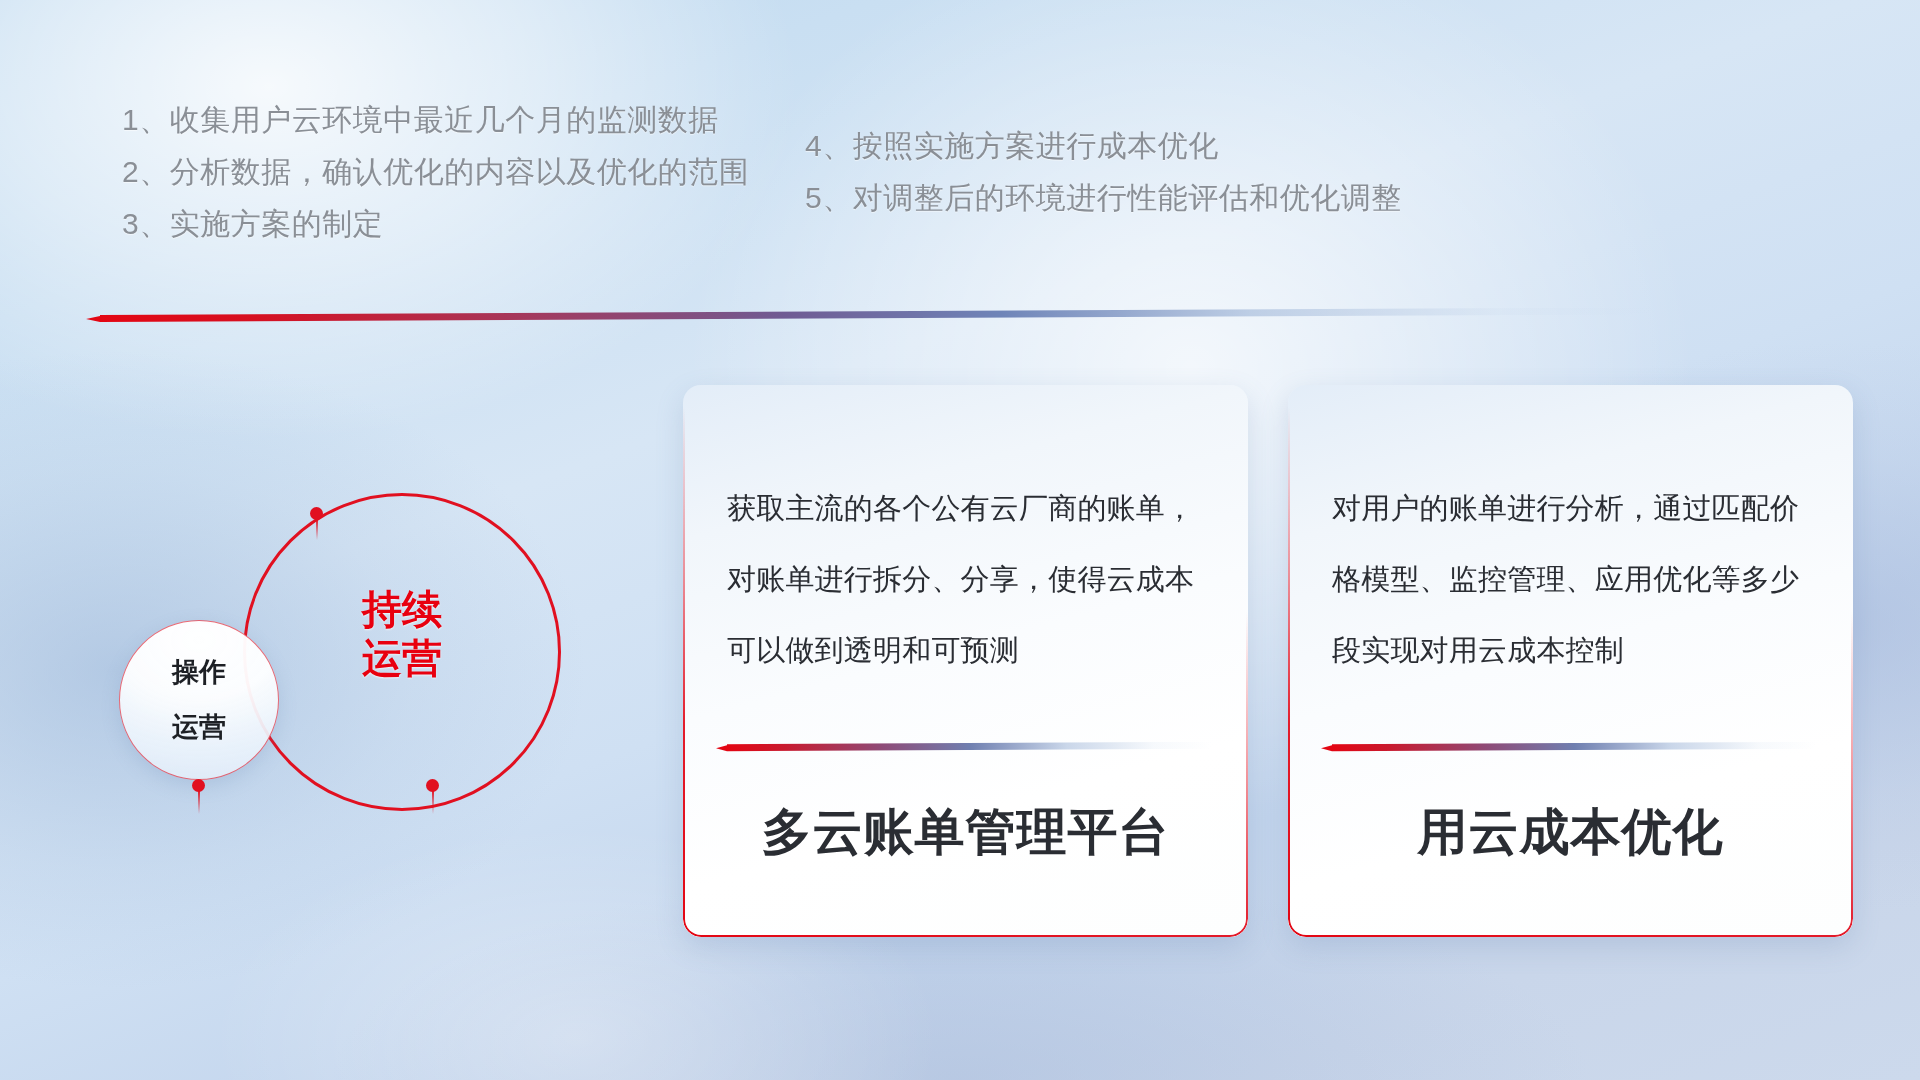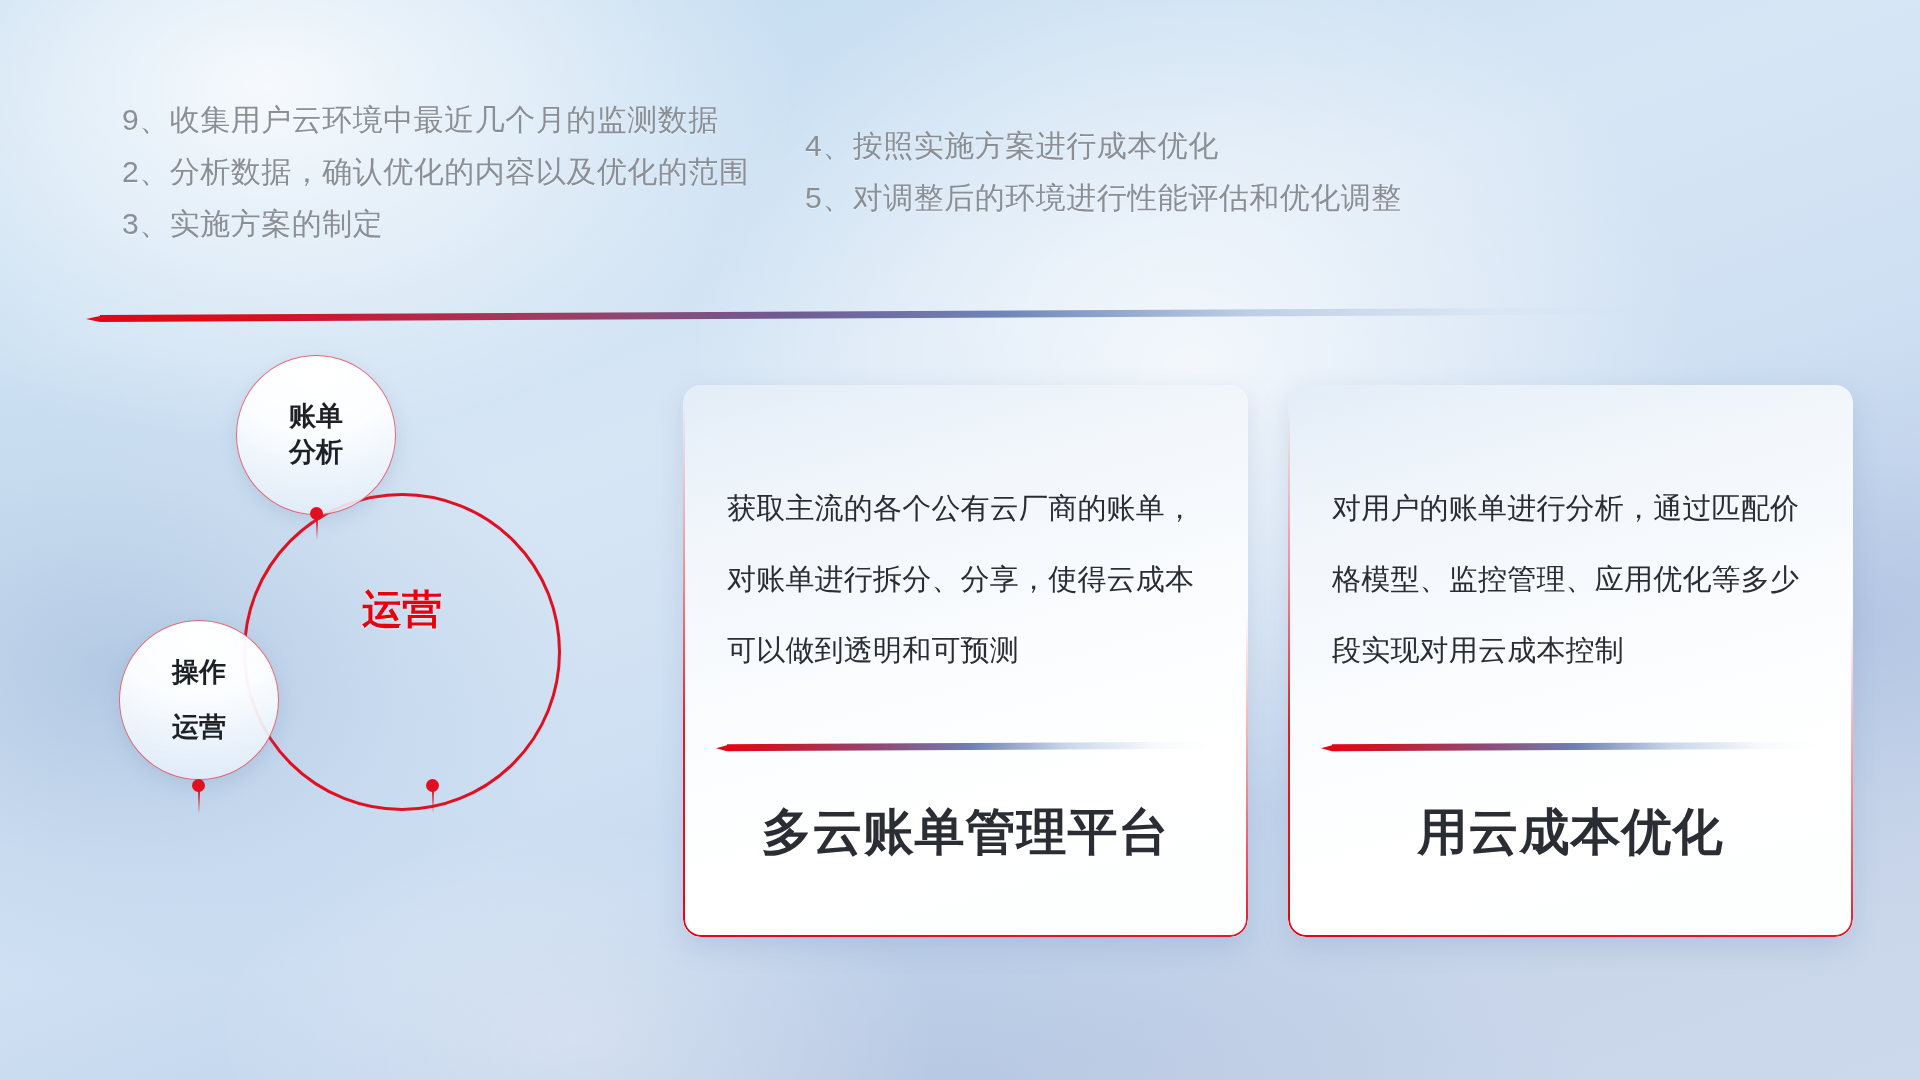--- a/index.html
+++ b/index.html
@@ -149,53 +149,50 @@
   <div class="bglayer bg-g1"></div>
   <div class="bglayer bg-g2"></div>
   <div class="bglayer bg-g3"></div>
   <div class="bglayer bg-g4"></div>
   <div class="bglayer bg-g5"></div>
   <div class="bglayer bg-g6"></div>
 </div>
 
 <div class="steps">
   <div class="col-a">
-    <div class="step s0">9、收集用户云环境中最近几个月的监测数据</div>
+    <div class="step s0">1、收集用户云环境中最近几个月的监测数据</div>
     <div class="step s1">2、分析数据，确认优化的内容以及优化的范围</div>
     <div class="step s2">3、实施方案的制定</div>
   </div>
   <div class="col-b">
     <div class="step s0">4、按照实施方案进行成本优化</div>
     <div class="step s1">5、对调整后的环境进行性能评估和优化调整</div>
   </div>
 </div>
 
 <div class="top-rule"></div>
 
 <div class="venn">
   <div class="ring"></div>
 
-  <div class="bubble b-top">
-    <span>账单</span>
-    <span>分析</span>
-  </div>
   <div class="bubble b-left">
     <span>操作</span>
     <span>运营</span>
   </div>
 
   <div class="tail t-top"></div>
   <div class="tail t-left"></div>
   <div class="tail t-right"></div>
 
   <div class="dot d-top"></div>
   <div class="dot d-left"></div>
   <div class="dot d-right"></div>
 
   <div class="venn-center">
+    <div>持续</div>
     <div>运营</div>
   </div>
 </div>
 
 <div class="card card-1">
   <div class="card-body">获取主流的各个公有云厂商的账单，对账单进行拆分、分享，使得云成本可以做到透明和可预测</div>
   <div class="card-div"></div>
   <div class="card-title">多云账单管理平台</div>
 </div>
 

